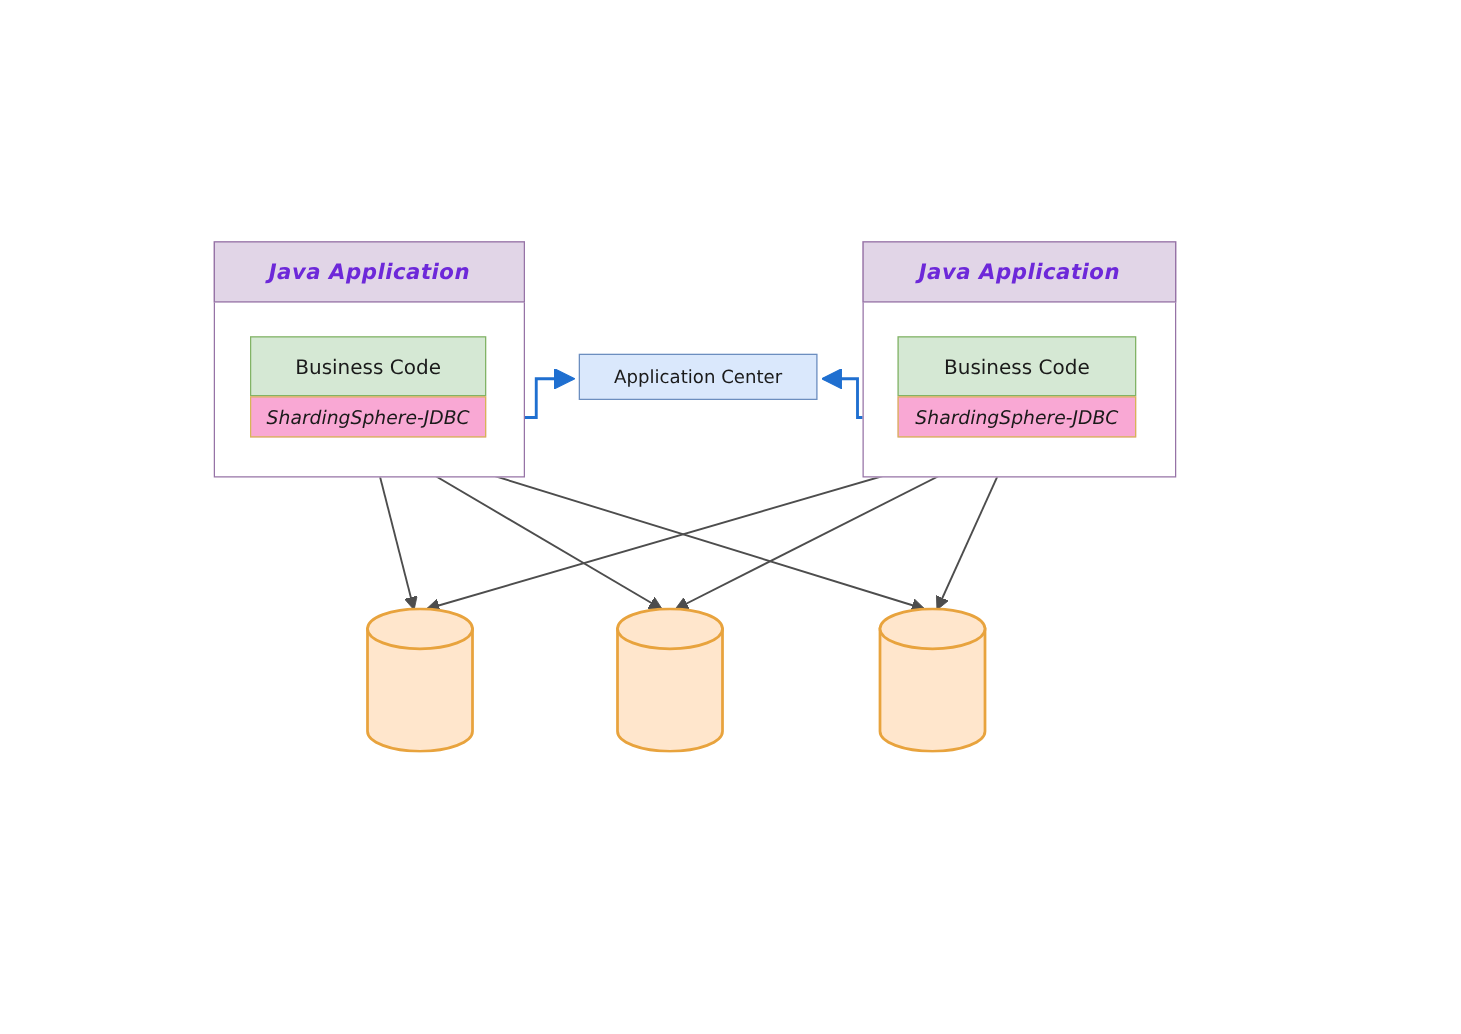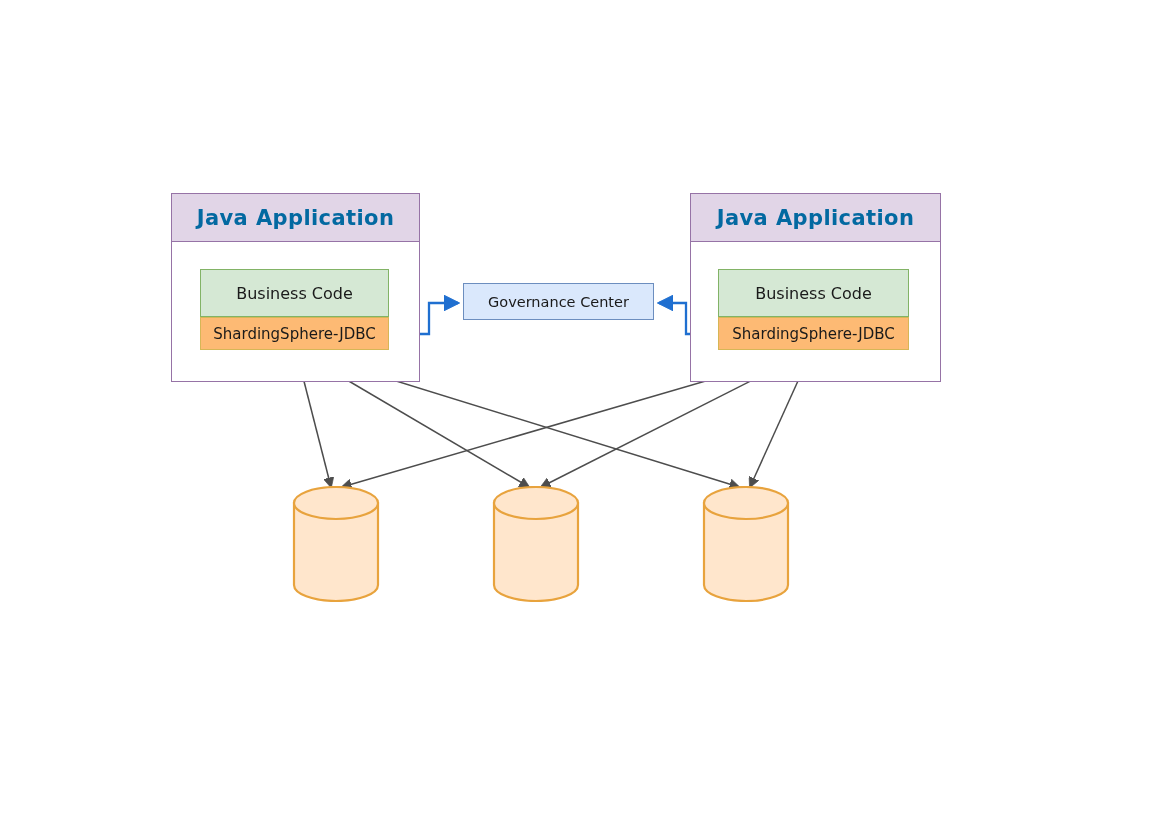--- a/index.html
+++ b/index.html
@@ -32,49 +32,51 @@
     background: #ffffff;
   }
   .app-header {
     position: absolute;
     box-sizing: border-box;
     border: 1.4px solid #9673a6;
     background: #e1d5e7;
     display: flex;
     align-items: center;
     justify-content: center;
-    color: #0369a1;
+    color: #6d28d9;
     font-weight: bold;
-    font-size: 21px;
+    font-size: 17px;
     font-family: "DejaVu Sans", sans-serif;
     letter-spacing: 0.4px;
+    font-style: italic;
   }
   .biz-box {
     position: absolute;
     box-sizing: border-box;
     border: 1.3px solid #82b366;
     background: #d5e8d4;
     display: flex;
     align-items: center;
     justify-content: center;
     color: #1a1a1a;
     font-size: 16px;
     font-family: "DejaVu Sans", sans-serif;
   }
   .jdbc-box {
     position: absolute;
     box-sizing: border-box;
     border: 1.3px solid #d6b656;
-    background: #fdba74;
+    background: #f9a8d4;
     display: flex;
     align-items: center;
     justify-content: center;
     color: #1a1a1a;
     font-size: 15px;
     font-family: "DejaVu Sans", sans-serif;
+    font-style: italic;
   }
   .gov-box {
     position: absolute;
     box-sizing: border-box;
     border: 1.4px solid #6c8ebf;
     background: #dae8fc;
     display: flex;
     align-items: center;
     justify-content: center;
     color: #1a1a1a;
@@ -132,21 +134,21 @@
   <div class="app-box" style="left:171px; top:193px; width:249px; height:189px;"></div>
   <div class="app-header" style="left:171px; top:193px; width:249px; height:49px;">Java Application</div>
   <div class="biz-box" style="left:200px; top:269px; width:189px; height:48px;">Business Code</div>
   <div class="jdbc-box" style="left:200px; top:317px; width:189px; height:33px;">ShardingSphere-JDBC</div>
 
   <div class="app-box" style="left:690px; top:193px; width:251px; height:189px;"></div>
   <div class="app-header" style="left:690px; top:193px; width:251px; height:49px;">Java Application</div>
   <div class="biz-box" style="left:718px; top:269px; width:191px; height:48px;">Business Code</div>
   <div class="jdbc-box" style="left:718px; top:317px; width:191px; height:33px;">ShardingSphere-JDBC</div>
 
-  <div class="gov-box" style="left:463px; top:283px; width:191px; height:37px;">Governance Center</div>
+  <div class="gov-box" style="left:463px; top:283px; width:191px; height:37px;">Application Center</div>
 
   <div class="cylinder" style="left:291px; top:486px; width:90px; height:116px;">
     <svg width="90" height="116" viewBox="0 0 90 116" xmlns="http://www.w3.org/2000/svg">
       <path d="M 3 17 L 3 99 A 42 16 0 0 0 87 99 L 87 17 Z" fill="#ffe6cc" stroke="#e8a33d" stroke-width="2.2"></path>
       <ellipse cx="45" cy="17" rx="42" ry="16" fill="#ffe6cc" stroke="#e8a33d" stroke-width="2.2"></ellipse>
     </svg>
   </div>
 
   <div class="cylinder" style="left:491px; top:486px; width:90px; height:116px;">
     <svg width="90" height="116" viewBox="0 0 90 116" xmlns="http://www.w3.org/2000/svg">

